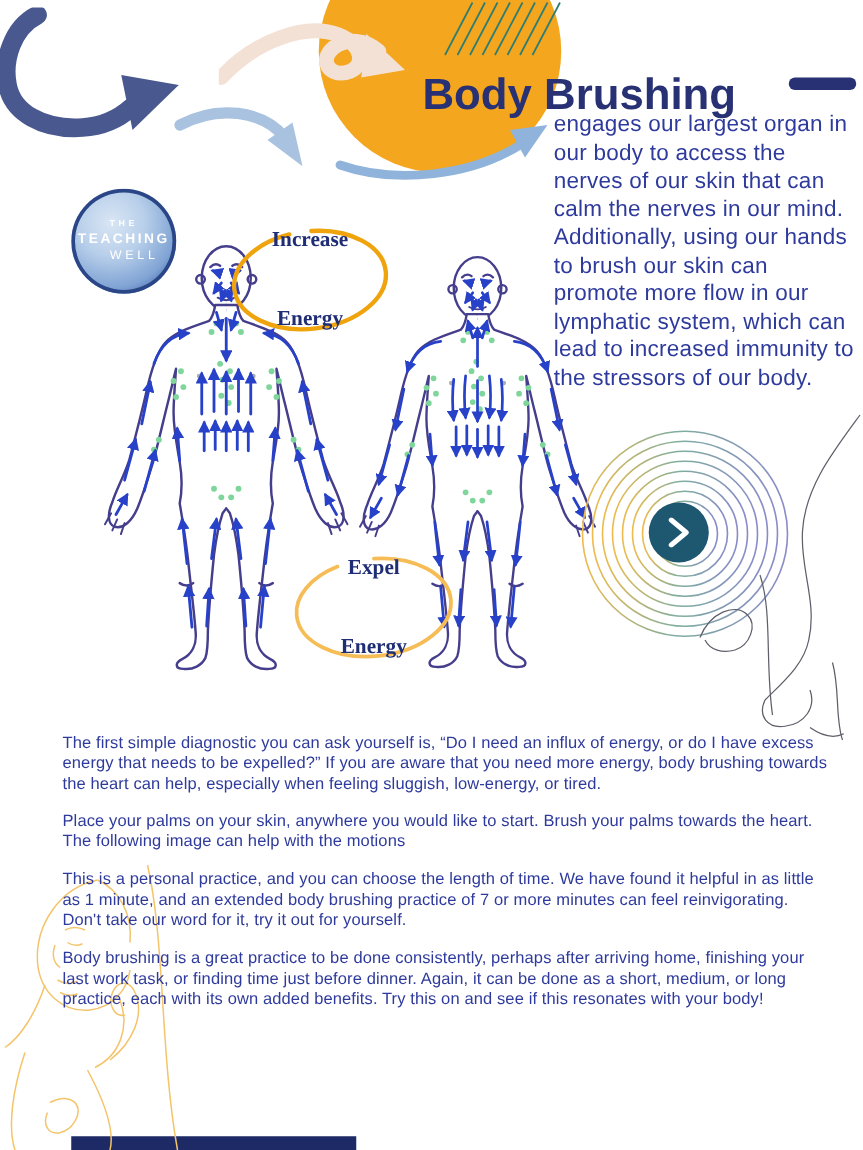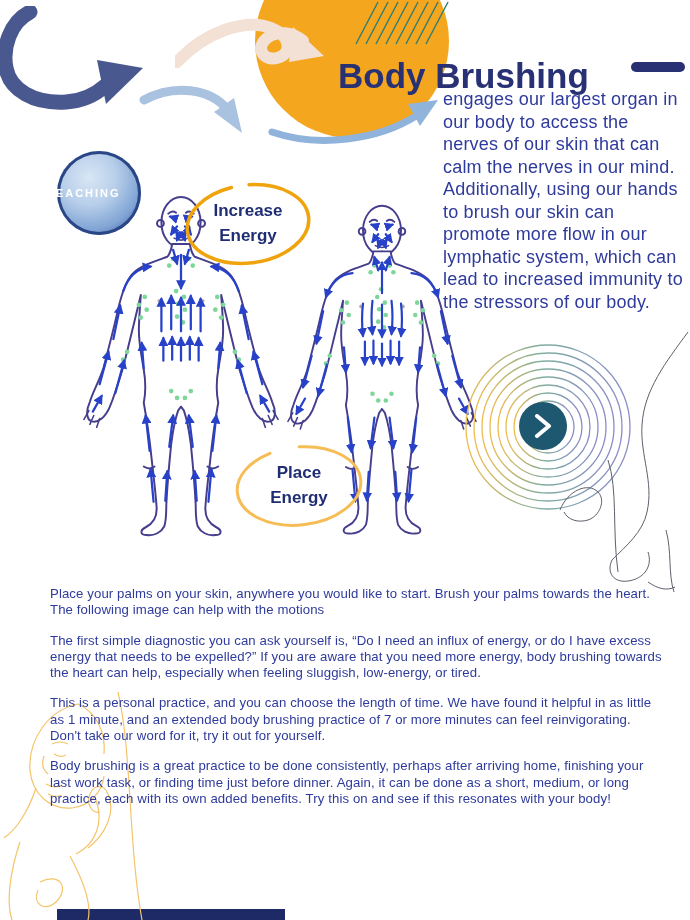--- a/index.html
+++ b/index.html
@@ -10,28 +10,28 @@
   .gold-circle{left:255px;top:-56px;width:194px;height:194px;border-radius:50%;background:#f4a61f;}
   
   .title{left:338px;top:56px;margin:0;font-size:35px;font-weight:800;color:#283173;letter-spacing:0px;}
   .title-dash{left:631px;top:62px;width:54px;height:10px;border-radius:6px;background:#283173;}
   
   .intro{left:443px;top:88px;width:240px;font-size:18px;line-height:22.5px;color:#2e3a9c;
          font-weight:500;letter-spacing:.2px;}
   
   .logo{left:57px;top:151px;width:84px;height:84px;border-radius:50%;
         background:radial-gradient(circle at 38% 32%,#d9e6f4 0%,#b8cfea 35%,#7fa3d4 68%,#3d5fa6 88%,#23407e 100%);
-        box-shadow:0 0 0 3px #2b4687 inset;display:flex;flex-direction:row;align-items:center;justify-content:center;
-        color:#ffffff;text-align:center;gap:17px;}
+        box-shadow:0 0 0 3px #2b4687 inset;display:flex;flex-direction:column;align-items:center;justify-content:center;
+        color:#ffffff;text-align:center;}
   .logo .l1{font-size:7px;letter-spacing:3px;font-weight:700;}
   .logo .l2{font-size:11px;letter-spacing:2px;font-weight:700;margin:2px 0;}
   .logo .l3{font-size:10px;letter-spacing:3px;font-weight:400;align-self:flex-end;margin-right:14px;}
   
-  .energy-label{display:flex;flex-direction:column;align-items:center;justify-content:center;
-        font-size:17px;font-weight:800;color:#1f2d74;line-height:1.45;text-align:center;}
+  .energy-label{display:flex;flex-direction:column;align-items:center;justify-content:space-between;
+        font-size:17px;font-weight:800;color:#1f2d74;line-height:1.45;text-align:center;font-family:Liberation Serif, serif;}
   .energy-label svg{position:absolute;left:0;top:0;}
   .energy-label span{position:relative;}
   
   .bodytext{left:50px;top:586px;width:614px;color:#2e3a9c;font-size:13.2px;line-height:16.3px;
         font-weight:500;letter-spacing:.1px;z-index:2;}
   .bodytext p{margin:0 0 14px 0;}
   
   .next-btn{left:519px;top:402px;width:48px;height:48px;border-radius:50%;background:#1d5770;
         display:flex;align-items:center;justify-content:center;cursor:pointer;}
   .footer-bar{left:57px;top:909px;width:228px;height:11px;background:#1e2a66;}
@@ -234,21 +234,21 @@
       <path d="M100,95 L100,63" marker-end="url(#ahB)"></path>
       <path d="M100,107 L100,141" marker-end="url(#ahB)"></path>
       <path d="M100,148 L100,171" marker-end="url(#ahB)"></path>
     </g>
   </svg>
 
   <div class="abs energy-label" style="left:233px;top:442px;width:132px;height:88px">
     <svg width="132" height="88" viewBox="0 0 132 88">
       <ellipse cx="66" cy="44" rx="62" ry="39" fill="none" stroke="#f6bc55" stroke-width="3" transform="rotate(-6 66 44)" stroke-linecap="round" stroke-dasharray="215 30"></ellipse>
     </svg>
-    <span>Place</span>
+    <span>Expel</span>
     <span>Energy</span>
   </div>
 
   <svg class="abs" style="left:462px;top:343px" width="172" height="172" viewBox="0 0 172 172">
     <defs>
       <linearGradient id="ringGrad" x1="0" y1="0" x2="1" y2="0">
         <stop offset="0" stop-color="#eebc4e"></stop>
         <stop offset="0.45" stop-color="#7fae9f"></stop>
         <stop offset="1" stop-color="#8a8cc9"></stop>
       </linearGradient>
@@ -296,21 +296,21 @@
       <path d="M36,96 C28,120 16,138 4,146"></path>
       <path d="M88,156 C106,142 116,120 108,102 C104,92 94,92 90,102 C86,112 92,122 100,120"></path>
       <path d="M118,0 C132,60 128,150 142,228"></path>
       <path d="M70,164 C84,190 92,212 88,228"></path>
       <path d="M20,150 C10,180 6,210 12,228"></path>
       <path d="M40,190 C60,180 70,196 56,210 C44,220 32,212 38,198"></path>
     </g>
   </svg>
 
   <div class="abs bodytext">
+    <p>The first simple diagnostic you can ask yourself is, “Do I need an influx of energy, or do I have excess energy that needs to be expelled?”  If you are aware that you need more energy, body brushing towards the heart can help, especially when feeling sluggish, low-energy, or tired.</p>
     <p>Place your palms on your skin, anywhere you would like to start.  Brush your palms towards the heart.  The following image can help with the motions</p>
-    <p>The first simple diagnostic you can ask yourself is, “Do I need an influx of energy, or do I have excess energy that needs to be expelled?”  If you are aware that you need more energy, body brushing towards the heart can help, especially when feeling sluggish, low-energy, or tired.</p>
     <p>This is a personal practice, and you can choose the length of time.  We have found it helpful in as little as 1 minute, and an extended body brushing practice of 7 or more minutes can feel reinvigorating.  Don't take our word for it, try it out for yourself.</p>
     <p>Body brushing is a great practice to be done consistently, perhaps after arriving home, finishing your last work task, or finding time just before dinner.  Again, it can be done as a short, medium, or long practice, each with its own added benefits.  Try this on and see if this resonates with your body!</p>
   </div>
 
   <div class="abs footer-bar"></div>
 
 </div>
 
 </body></html>

